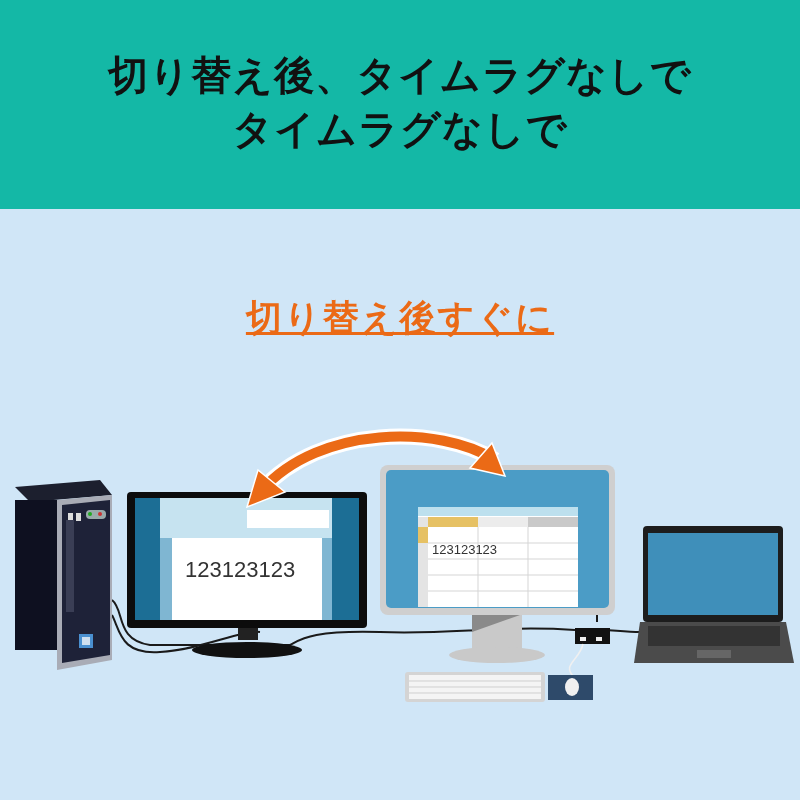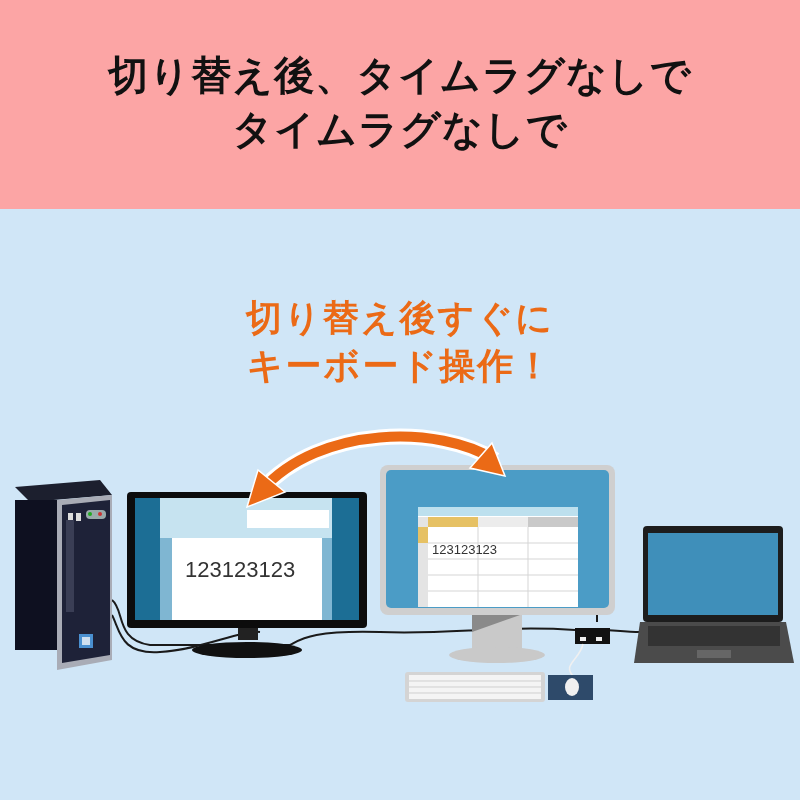--- a/index.html
+++ b/index.html
@@ -1,40 +1,39 @@
 <!DOCTYPE html>
 <html><head>
 <meta charset="utf-8">
 <style>
   html, body { margin:0; padding:0; }
   body { width:800px; height:800px; position:relative; overflow:hidden; background:#ffffff;
          font-family:"DejaVu Sans", sans-serif; }
-  .top { position:absolute; left:0; top:0; width:800px; height:209px; background:#fca5a5; }
+  .top { position:absolute; left:0; top:0; width:800px; height:209px; background:#14b8a6; }
   .headline { position:absolute; left:0; top:48px; width:800px; text-align:center;
               font-size:40px; font-weight:bold; color:#111; line-height:54px; letter-spacing:1px; }
   .scene { position:absolute; left:0; top:209px; width:800px; height:591px; background:#d0e6f7; }
   .sub { position:absolute; left:0; top:85px; width:800px; text-align:center;
-         font-size:36px; font-weight:bold; color:#eb6a16; line-height:48px; letter-spacing:2px; }
+         font-size:36px; font-weight:bold; color:#eb6a16; line-height:48px; letter-spacing:2px;text-decoration:underline; }
   svg { position:absolute; left:0; top:0; }
   .num { font-family:Liberation Sans, sans-serif; color:#333; position:absolute; }
 </style>
 </head>
 <body>
 
 <div class="top">
   <div class="headline">
     <div>切り替え後、タイムラグなしで</div>
     <div>タイムラグなしで</div>
   </div>
 </div>
 
 <div class="scene">
   <div class="sub">
     <div>切り替え後すぐに</div>
-    <div>キーボード操作！</div>
   </div>
 
   <svg width="800" height="591" viewBox="0 209 800 591">
 
     <g fill="none" stroke="#1a1a1a" stroke-width="2">
       <path d="M112 600 C125 610,115 640,150 645 L290 645 C300 640,310 630,380 632 C450 635,500 625,575 630"></path>
       <path d="M112 615 C120 630,120 655,160 652 C200 650,240 630,260 632"></path>
       <path d="M575 630 C600 628,620 632,640 632"></path>
       <path d="M597 605 L597 622"></path>
     </g>

